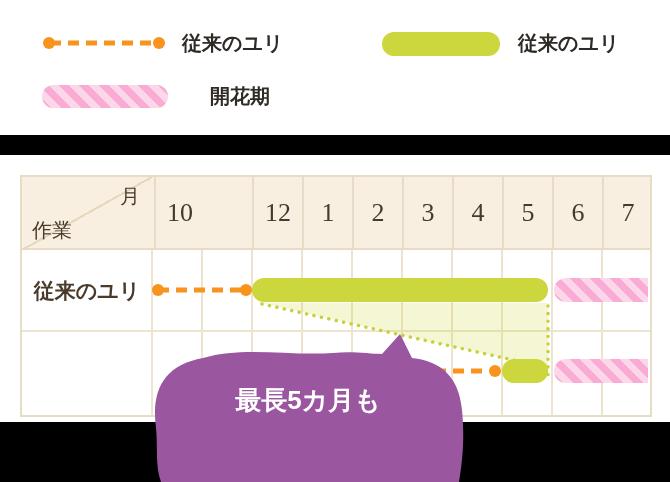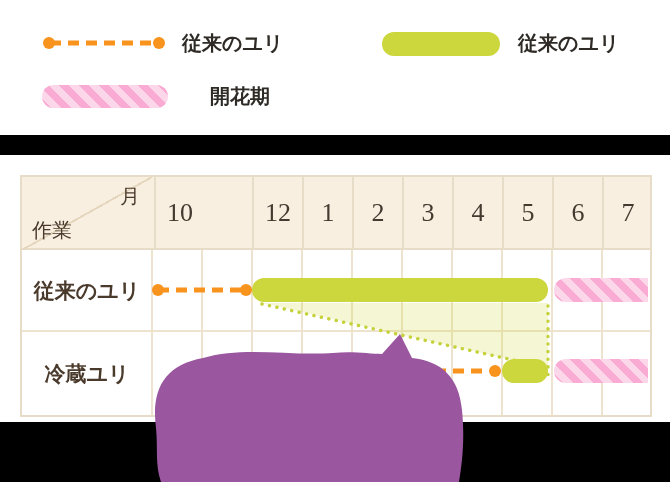--- a/index.html
+++ b/index.html
@@ -137,21 +137,20 @@
   <div class="vline" style="left:279px;"></div>
   <div class="vline" style="left:329px;"></div>
   <div class="vline" style="left:379px;"></div>
   <div class="vline" style="left:429px;"></div>
   <div class="vline" style="left:479px;"></div>
   <div class="vline" style="left:529px;"></div>
   <div class="vline" style="left:579px;"></div>
   <div class="hline" style="top:153px;"></div>
 
   <div class="row-label" style="top:73px;height:82px;">従来のユリ</div>
-  <div class="row-label" style="top:155px;height:83px;">冷蔵ユリ</div>
 </div>
 
 <svg class="abs" style="left:0;top:0;z-index:2;" width="670" height="482">
   <polygon points="262,303 548,303 548,368" fill="rgba(204,214,61,0.22)"></polygon>
   <line x1="262" y1="304" x2="540" y2="366" stroke="#c5d23c" stroke-width="3.5" stroke-linecap="round" stroke-dasharray="0.1 7.5"></line>
   <line x1="548" y1="306" x2="548" y2="380" stroke="#c5d23c" stroke-width="3.5" stroke-linecap="round" stroke-dasharray="0.1 7.5"></line>
 </svg>
 
 <svg class="abs" style="left:150px;top:278px;z-index:3;" width="105" height="24">
   <line x1="8" y1="12" x2="97" y2="12" stroke="#f8941d" stroke-width="5" stroke-dasharray="11 7"></line>
@@ -176,13 +175,14 @@
     C 205 19, 222 22, 234 22
     L 252 2
     L 264 26
     C 294 29, 311 46, 314 78
     C 317 108, 314 132, 311 150
     L 13 150
     C 7 133, 10 116, 8 96
     Z"></path>
 </svg>
 <div class="bubble-text">
+  <div>最長5カ月も</div>
 </div>
 
 </body></html>

